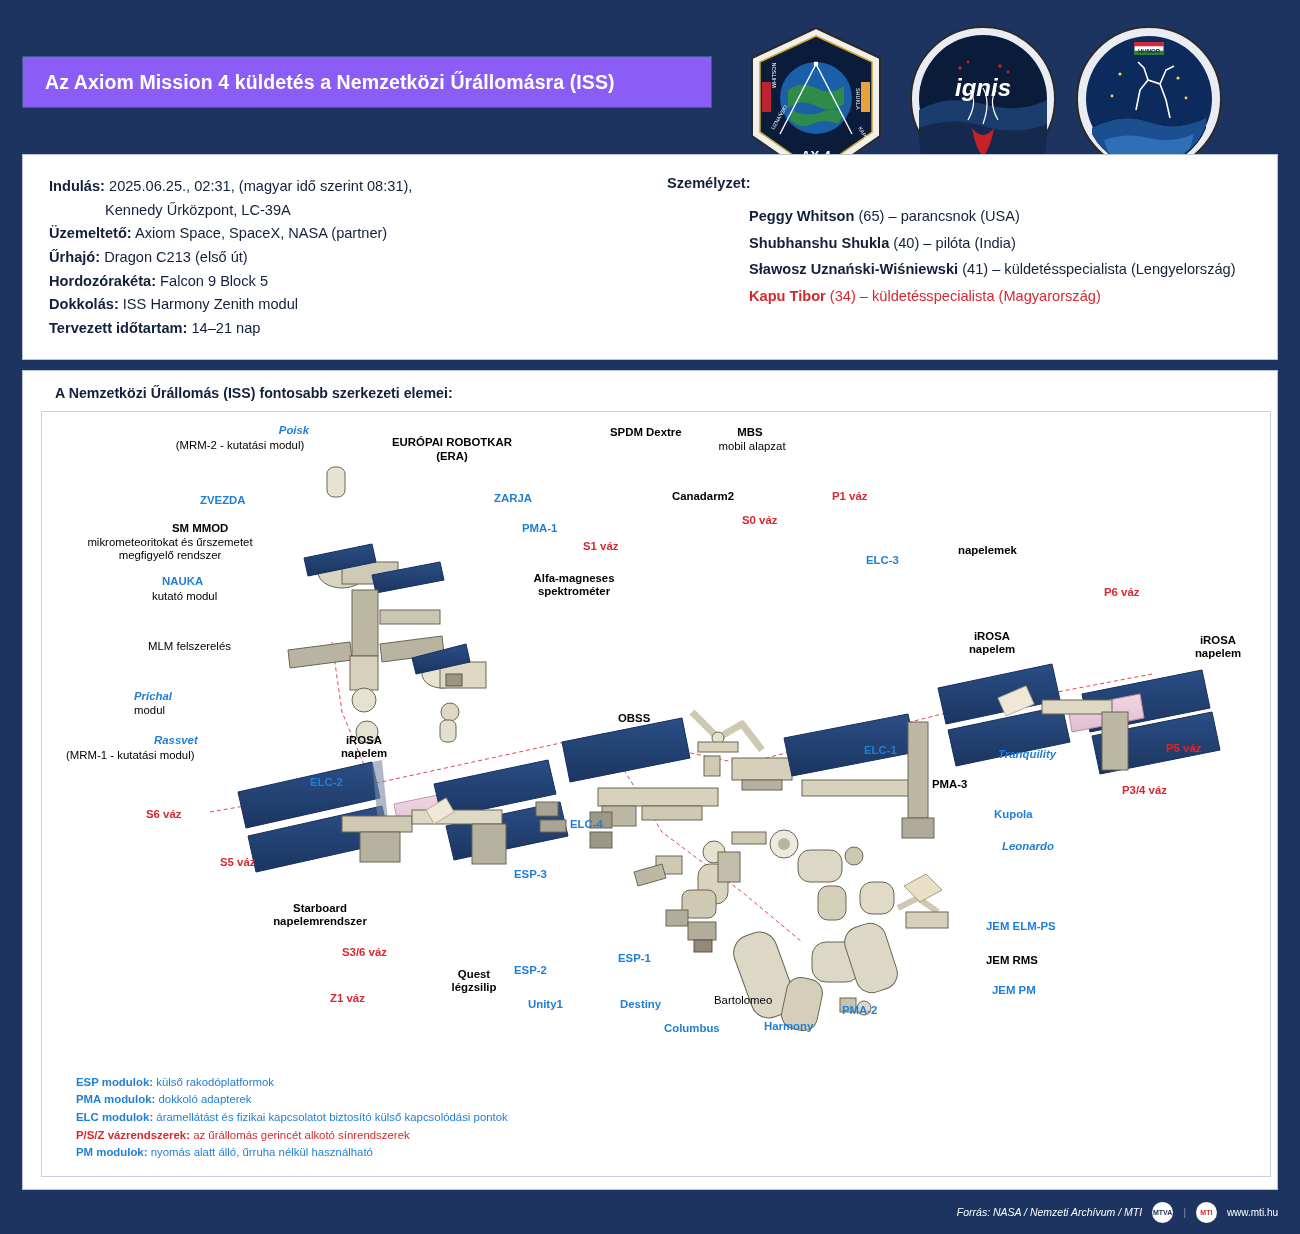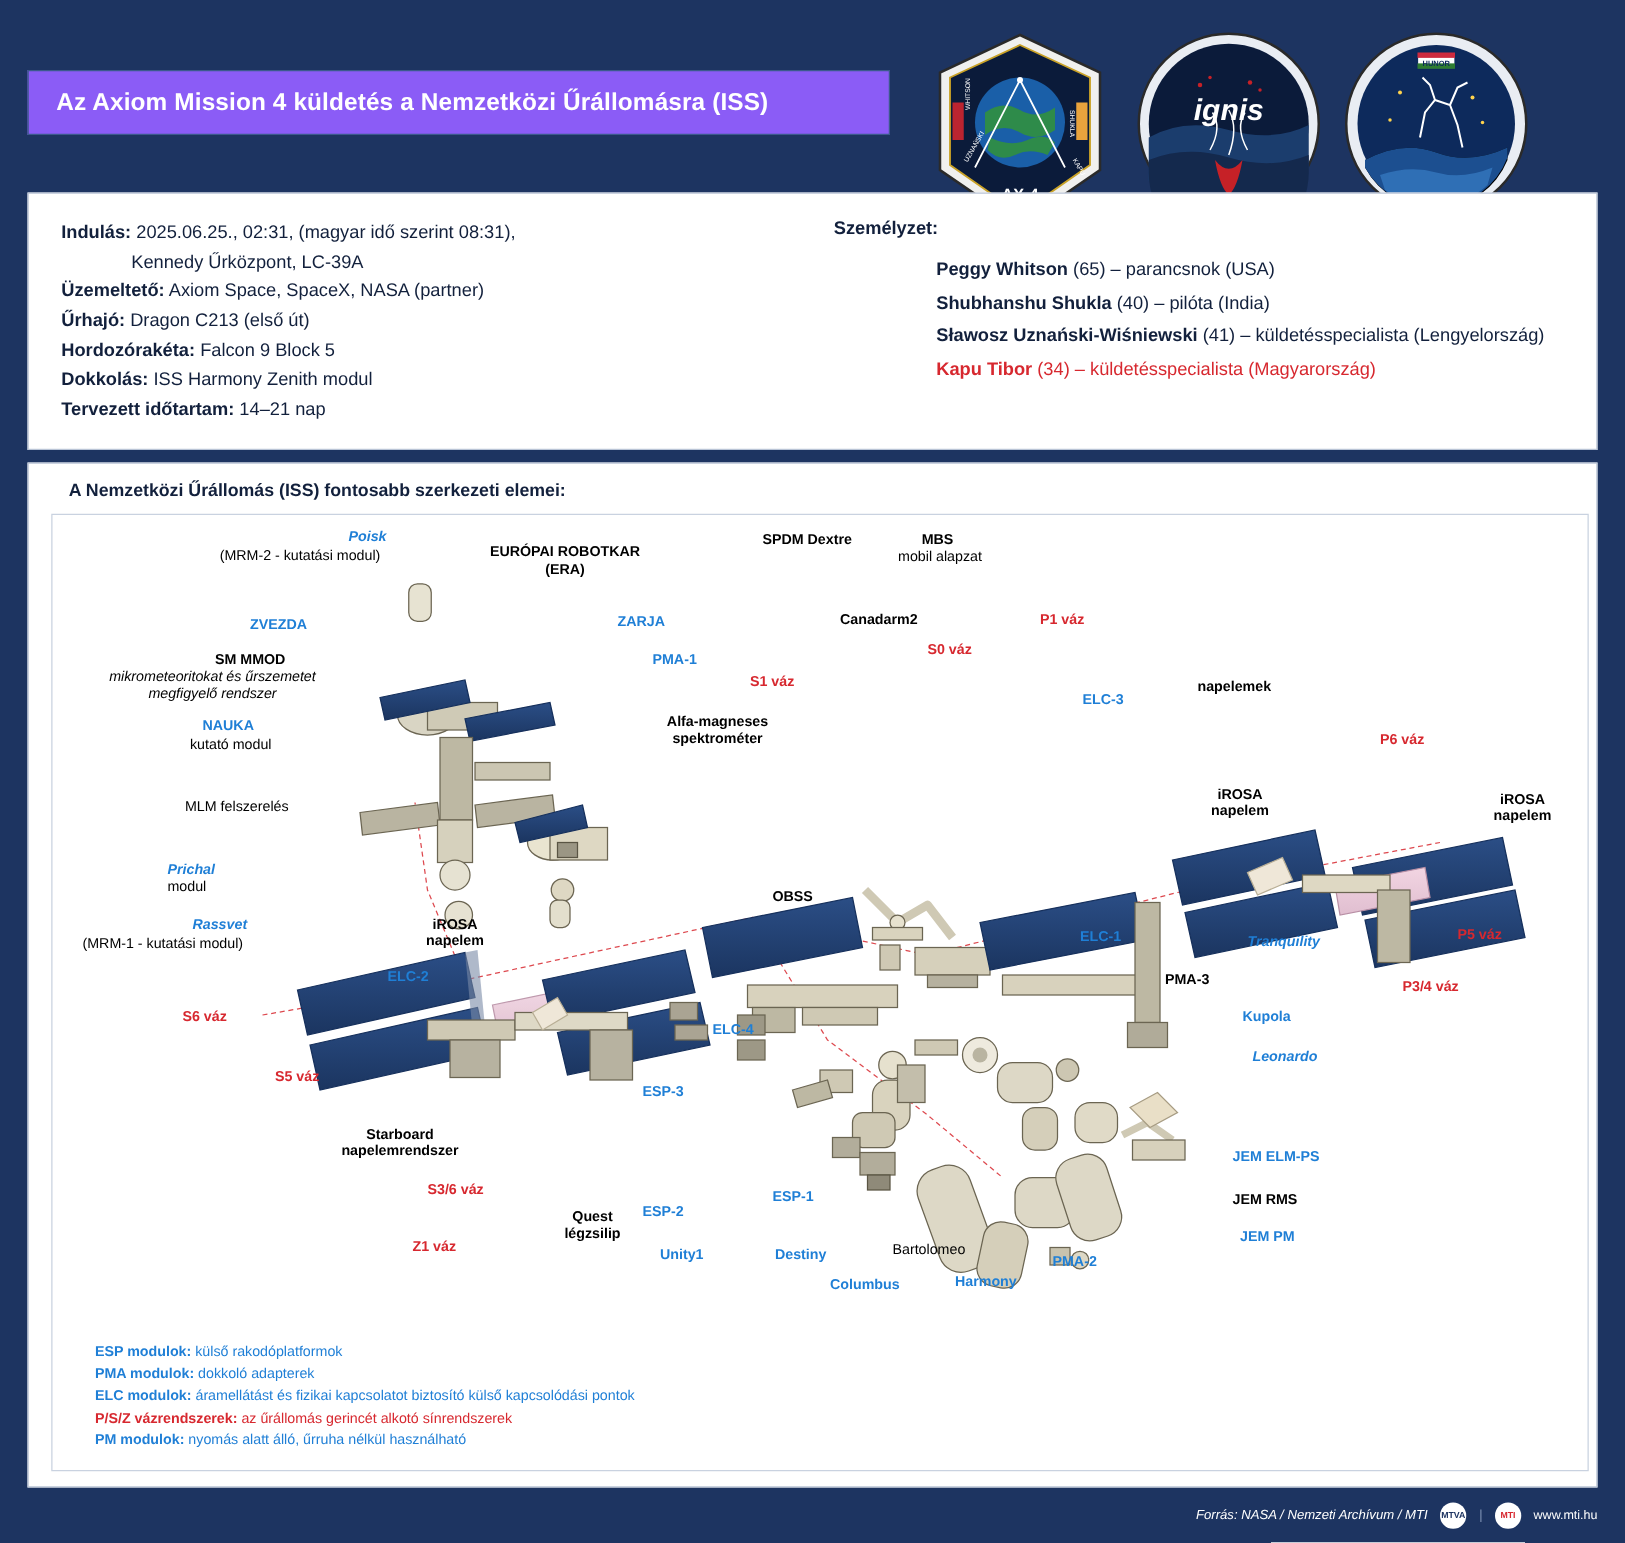--- a/index.html
+++ b/index.html
@@ -414,21 +414,21 @@
       </svg>
 
       <div class="lbl blue c" style="left:222px;top:12px;width:60px;">Poisk</div>
       <div class="lbl c" style="left:108px;top:27px;width:180px;">(MRM-2 - kutatási modul)</div>
       <div class="lbl bold c" style="left:330px;top:24px;width:160px;">EURÓPAI ROBOTKAR</div>
       <div class="lbl bold c" style="left:370px;top:38px;width:80px;">(ERA)</div>
       <div class="lbl blue2" style="left:158px;top:82px;">ZVEZDA</div>
       <div class="lbl blue2" style="left:452px;top:80px;">ZARJA</div>
       <div class="lbl blue2" style="left:480px;top:110px;">PMA-1</div>
       <div class="lbl bold" style="left:130px;top:110px;">SM MMOD</div>
-      <div class="lbl c" style="left:18px;top:124px;width:220px;font-style:italic;">mikrometeoritokat és űrszemetet
+      <div class="lbl c" style="left:18px;top:124px;width:220px;">mikrometeoritokat és űrszemetet
 megfigyelő rendszer</div>
       <div class="lbl blue2" style="left:120px;top:163px;">NAUKA</div>
       <div class="lbl" style="left:110px;top:178px;">kutató modul</div>
       <div class="lbl" style="left:106px;top:228px;">MLM felszerelés</div>
       <div class="lbl blue" style="left:92px;top:278px;">Prichal</div>
       <div class="lbl" style="left:92px;top:292px;">modul</div>
       <div class="lbl blue" style="left:112px;top:322px;">Rassvet</div>
       <div class="lbl" style="left:24px;top:337px;">(MRM-1 - kutatási modul)</div>
       <div class="lbl bold c" style="left:292px;top:322px;width:60px;">iROSA
 napelem</div>
@@ -456,21 +456,21 @@
       <div class="lbl blue2" style="left:944px;top:508px;">JEM ELM-PS</div>
       <div class="lbl blue" style="left:960px;top:428px;">Leonardo</div>
       <div class="lbl blue2" style="left:952px;top:396px;">Kupola</div>
       <div class="lbl bold" style="left:890px;top:366px;">PMA-3</div>
       <div class="lbl blue" style="left:956px;top:336px;">Tranquility</div>
       <div class="lbl blue2" style="left:822px;top:332px;">ELC-1</div>
       <div class="lbl blue2" style="left:824px;top:142px;">ELC-3</div>
       <div class="lbl bold c" style="left:472px;top:160px;width:120px;">Alfa-magneses
 spektrométer</div>
       <div class="lbl bold" style="left:576px;top:300px;">OBSS</div>
-      <div class="lbl red" style="left:558px;top:128px;">S1 váz</div>
+      <div class="lbl red" style="left:541px;top:128px;">S1 váz</div>
       <div class="lbl red" style="left:700px;top:102px;">S0 váz</div>
       <div class="lbl red" style="left:790px;top:78px;">P1 váz</div>
       <div class="lbl bold" style="left:630px;top:78px;">Canadarm2</div>
       <div class="lbl bold" style="left:568px;top:14px;">SPDM Dextre</div>
       <div class="lbl bold c" style="left:678px;top:14px;width:60px;">MBS</div>
       <div class="lbl c" style="left:662px;top:28px;width:96px;">mobil alapzat</div>
       <div class="lbl bold" style="left:916px;top:132px;">napelemek</div>
       <div class="lbl bold c" style="left:920px;top:218px;width:60px;">iROSA
 napelem</div>
       <div class="lbl bold c" style="left:1146px;top:222px;width:60px;">iROSA

